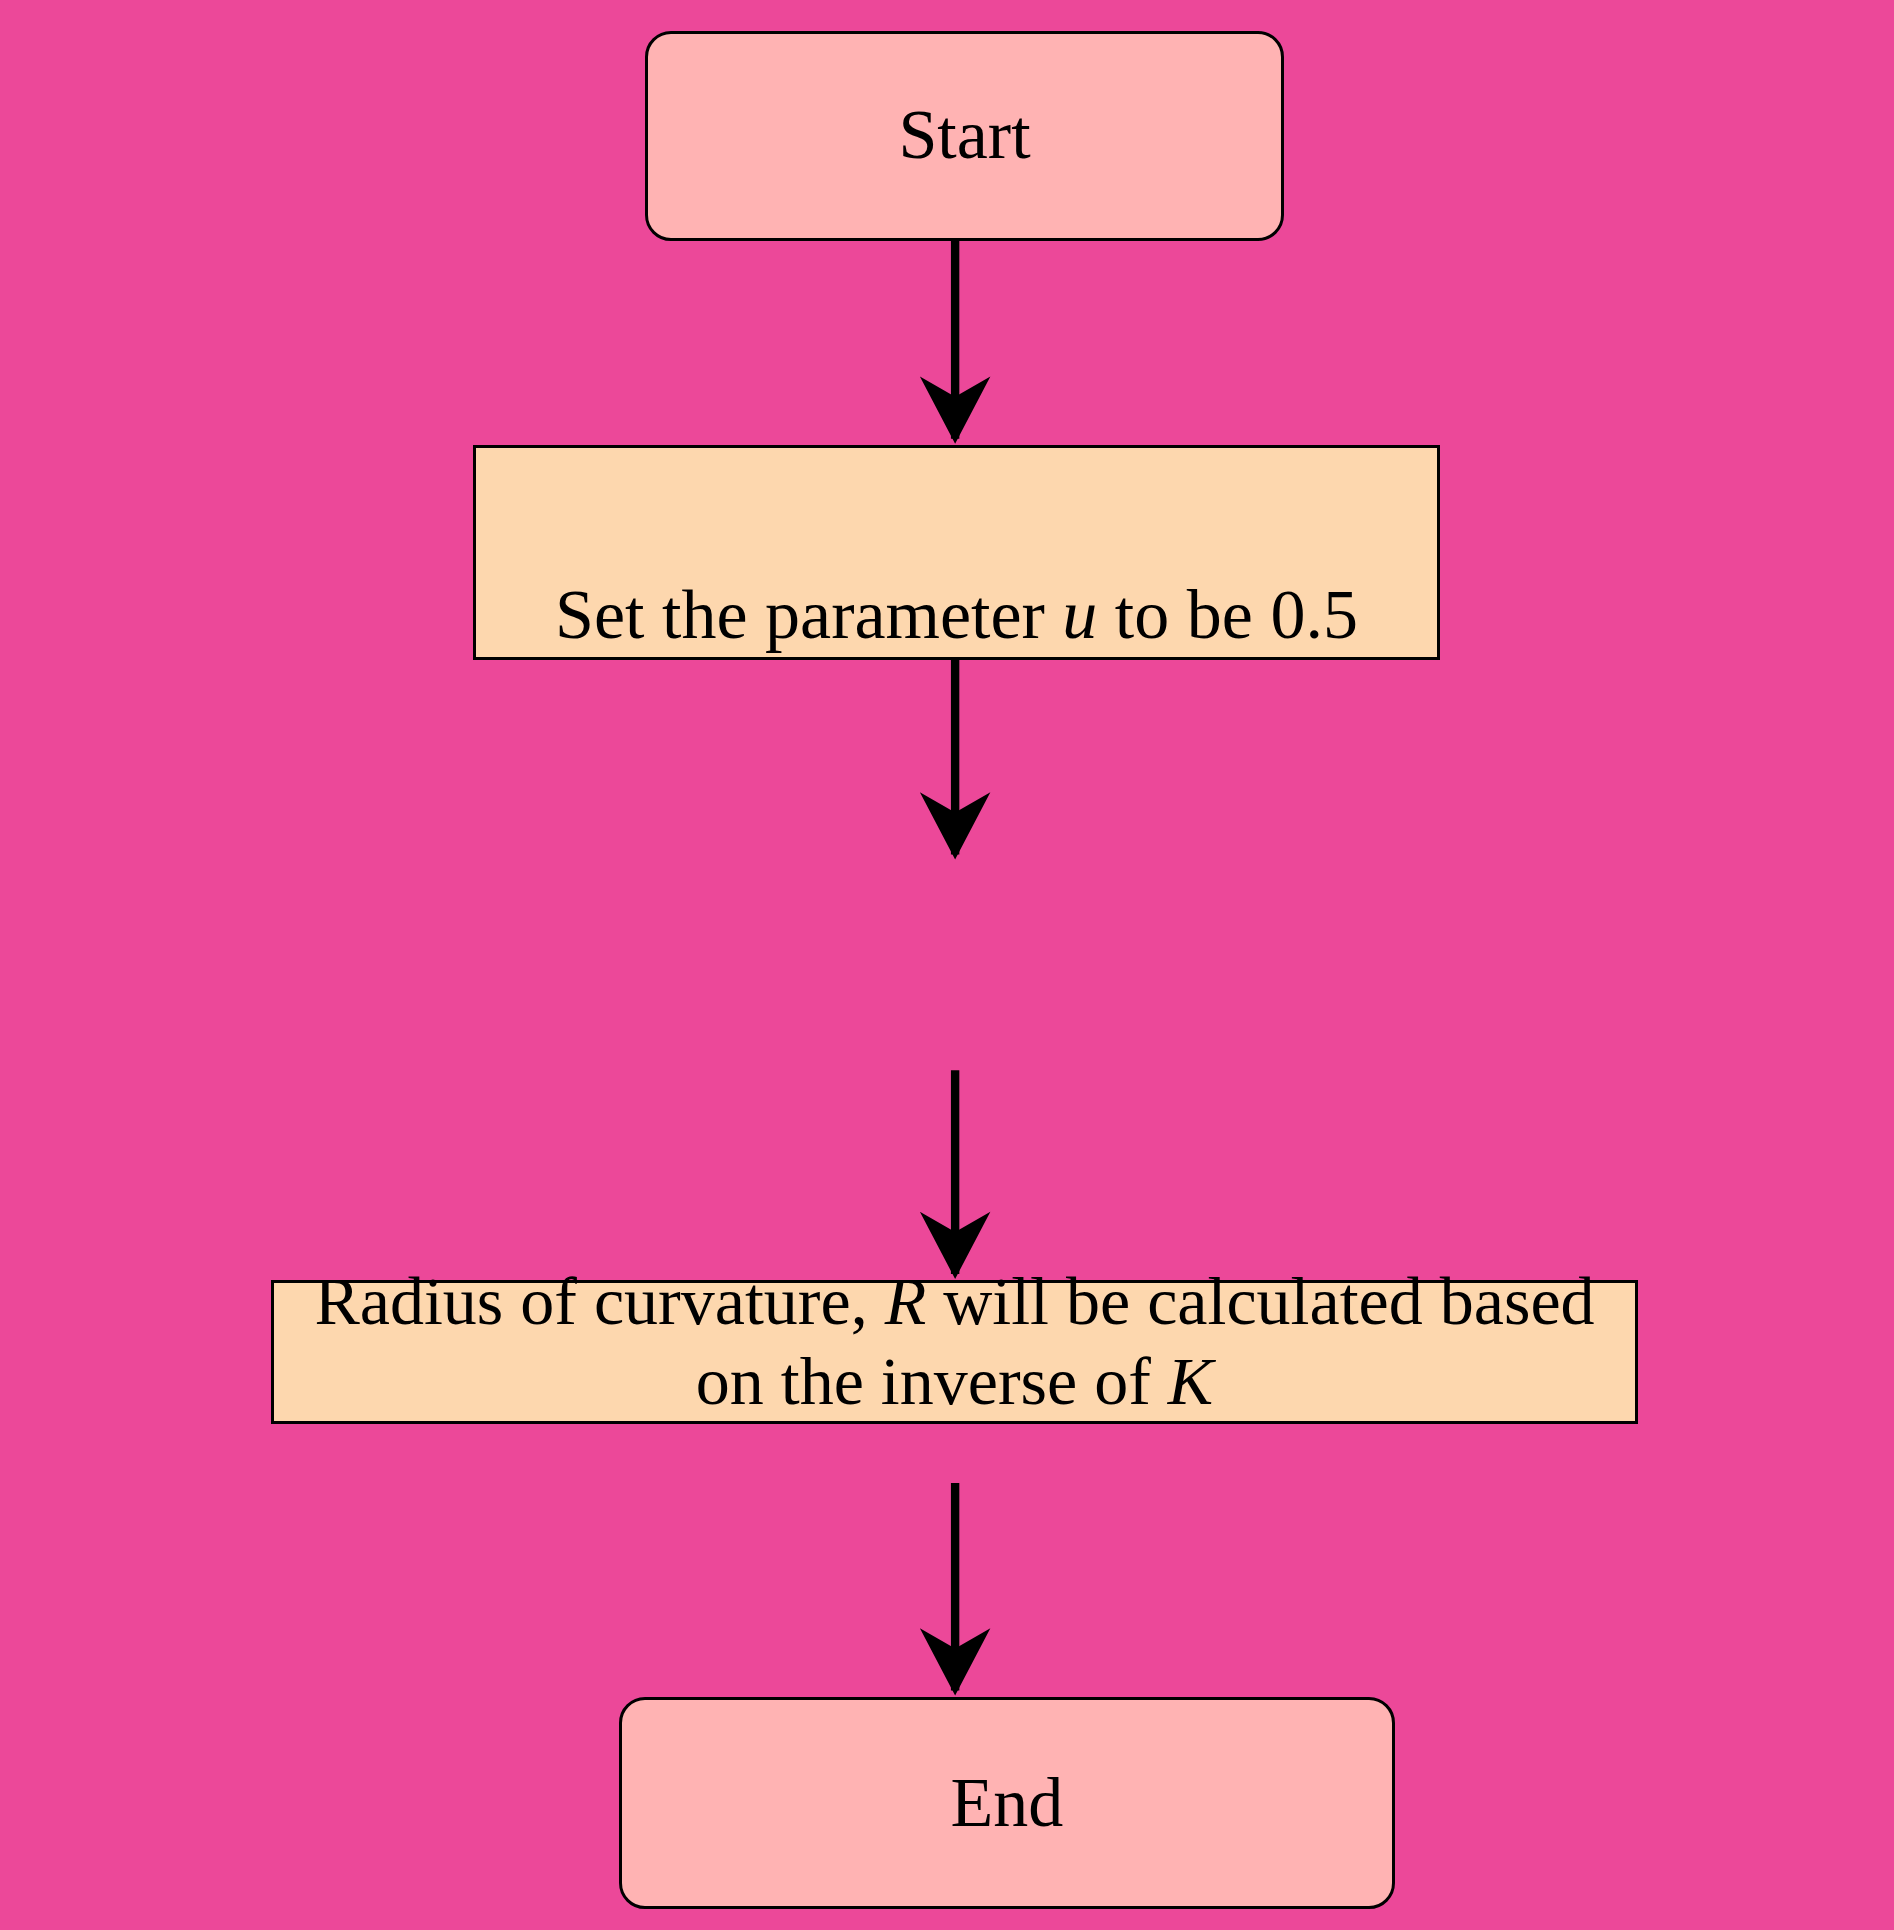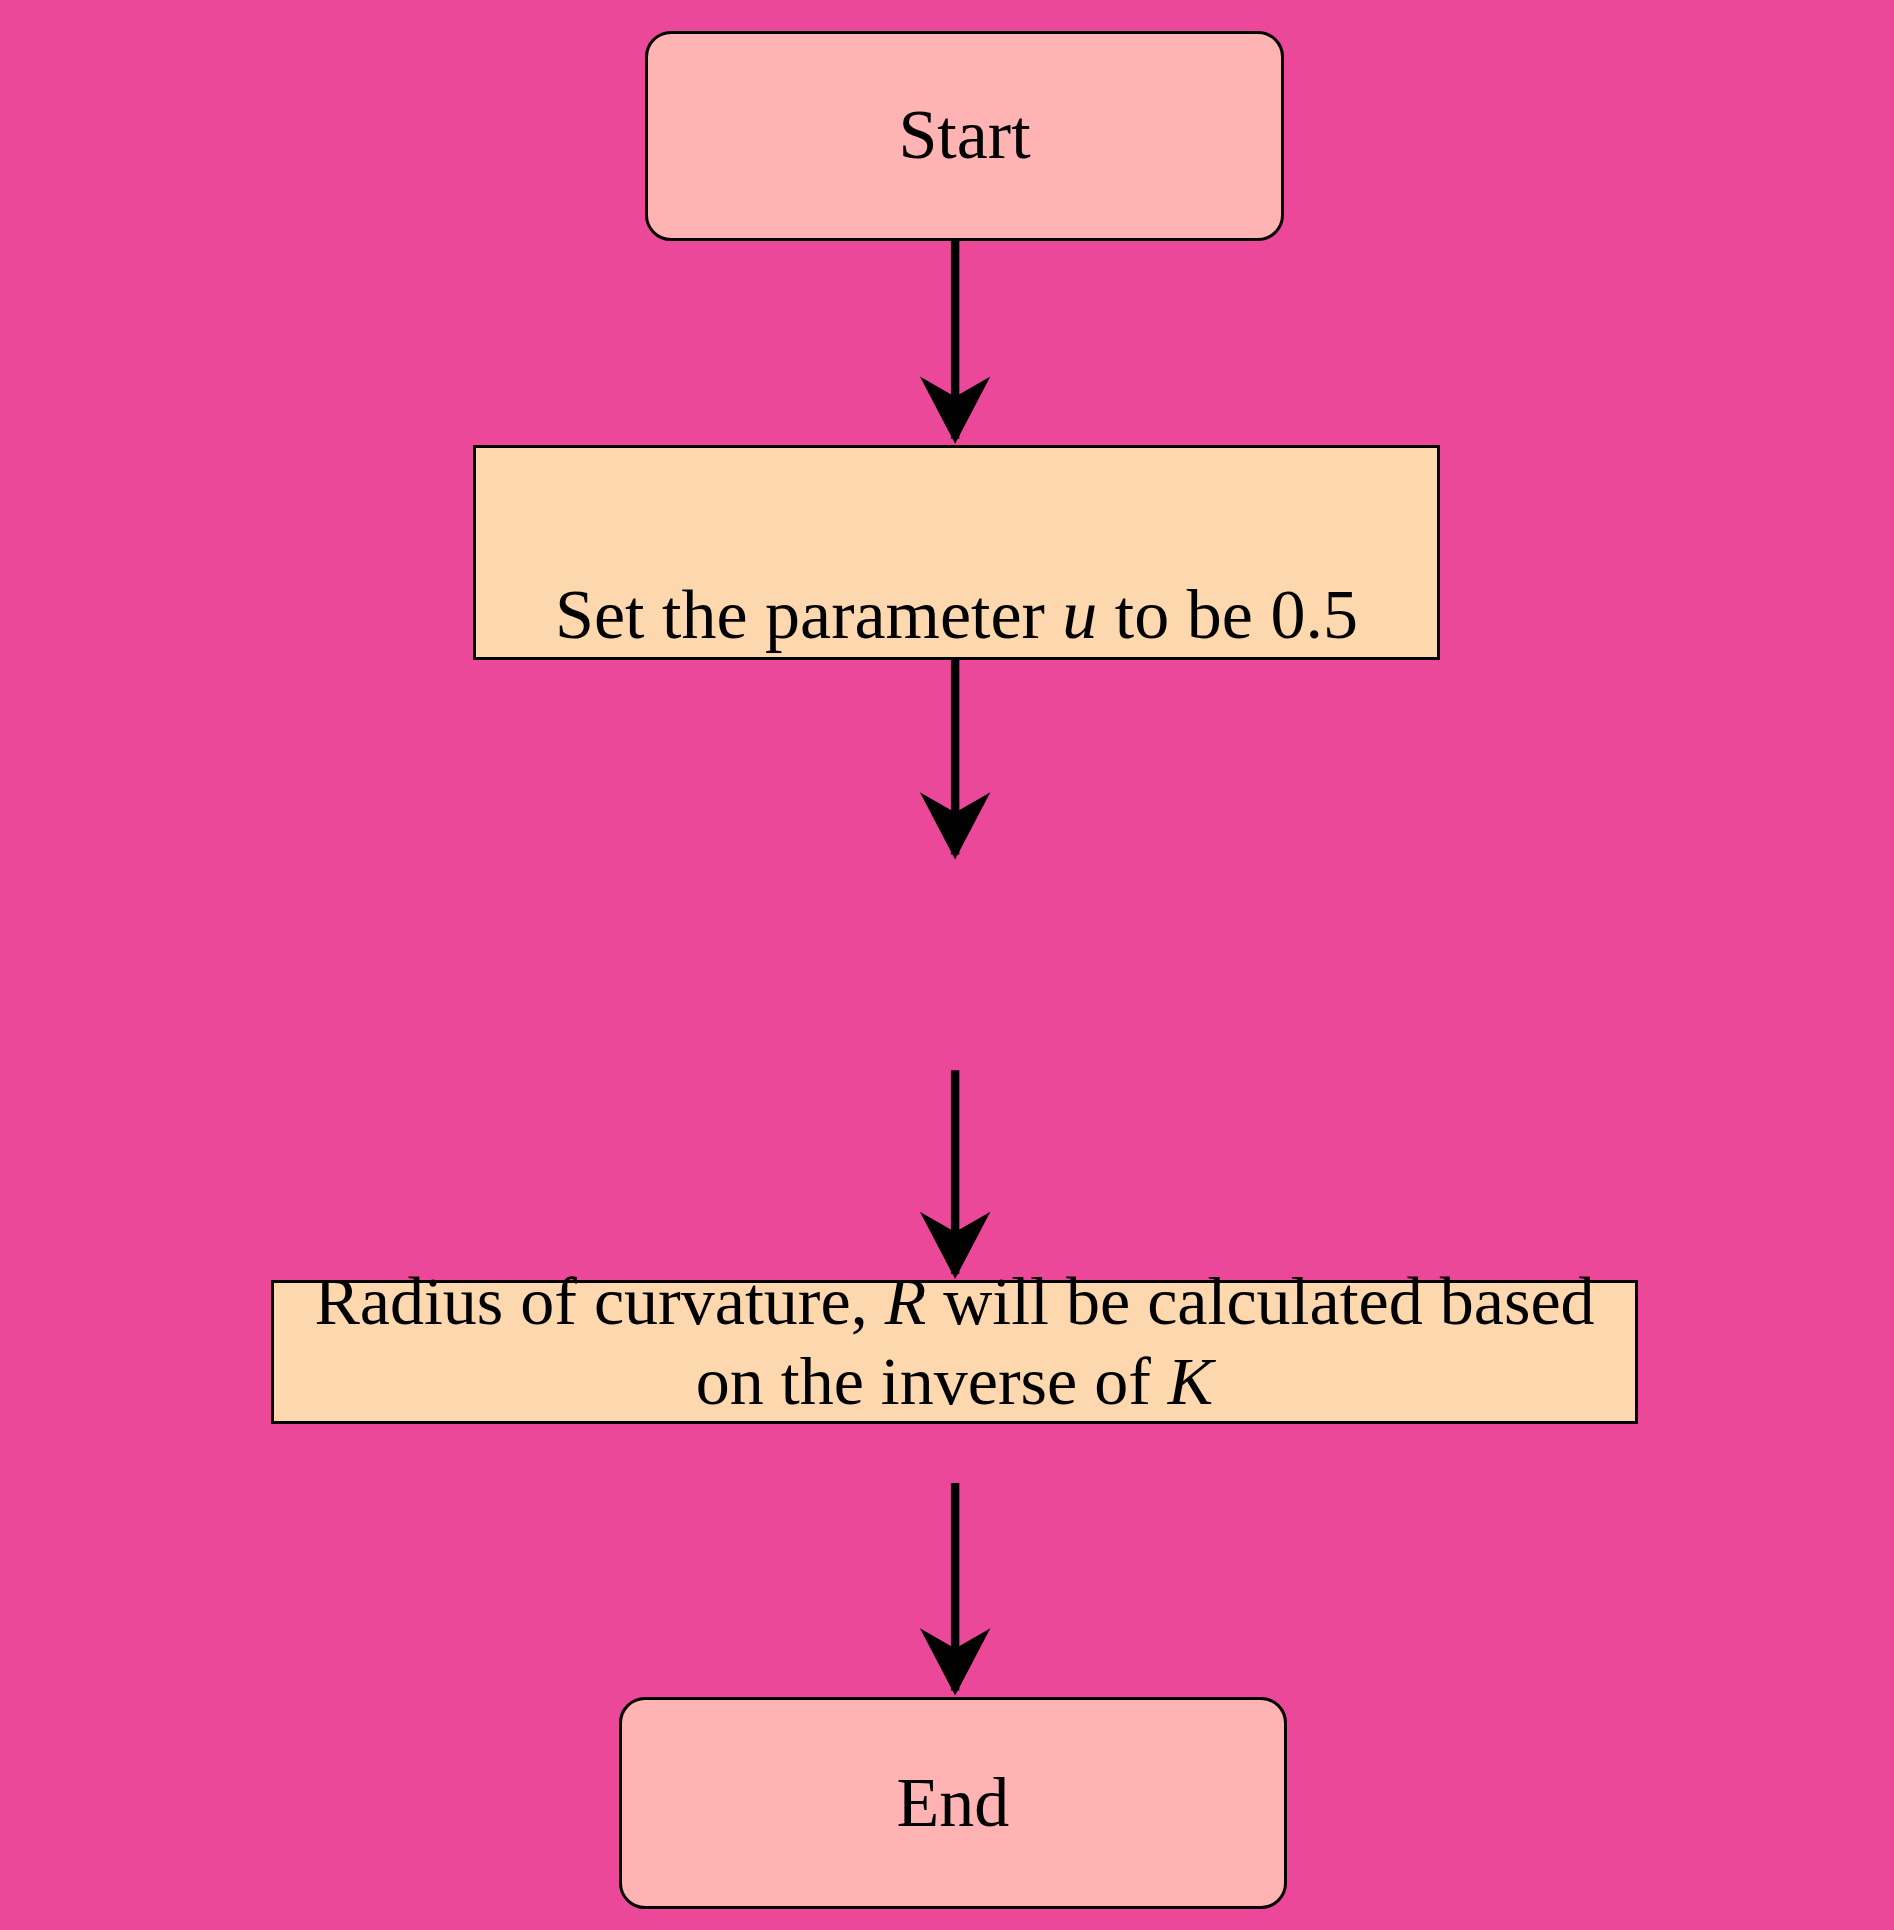--- a/index.html
+++ b/index.html
@@ -82,21 +82,21 @@
     left: 271px;
     top: 1280px;
     width: 1367px;
     height: 144px;
     font-size: 68px;
   }
 
   #node-end {
     left: 619px;
     top: 1697px;
-    width: 668px;
+    width: 776px;
     height: 212px;
     font-size: 70px;
   }
 
   
   .connector {
     position: absolute;
     left: 0;
     top: 0;
     width: 1895px;

